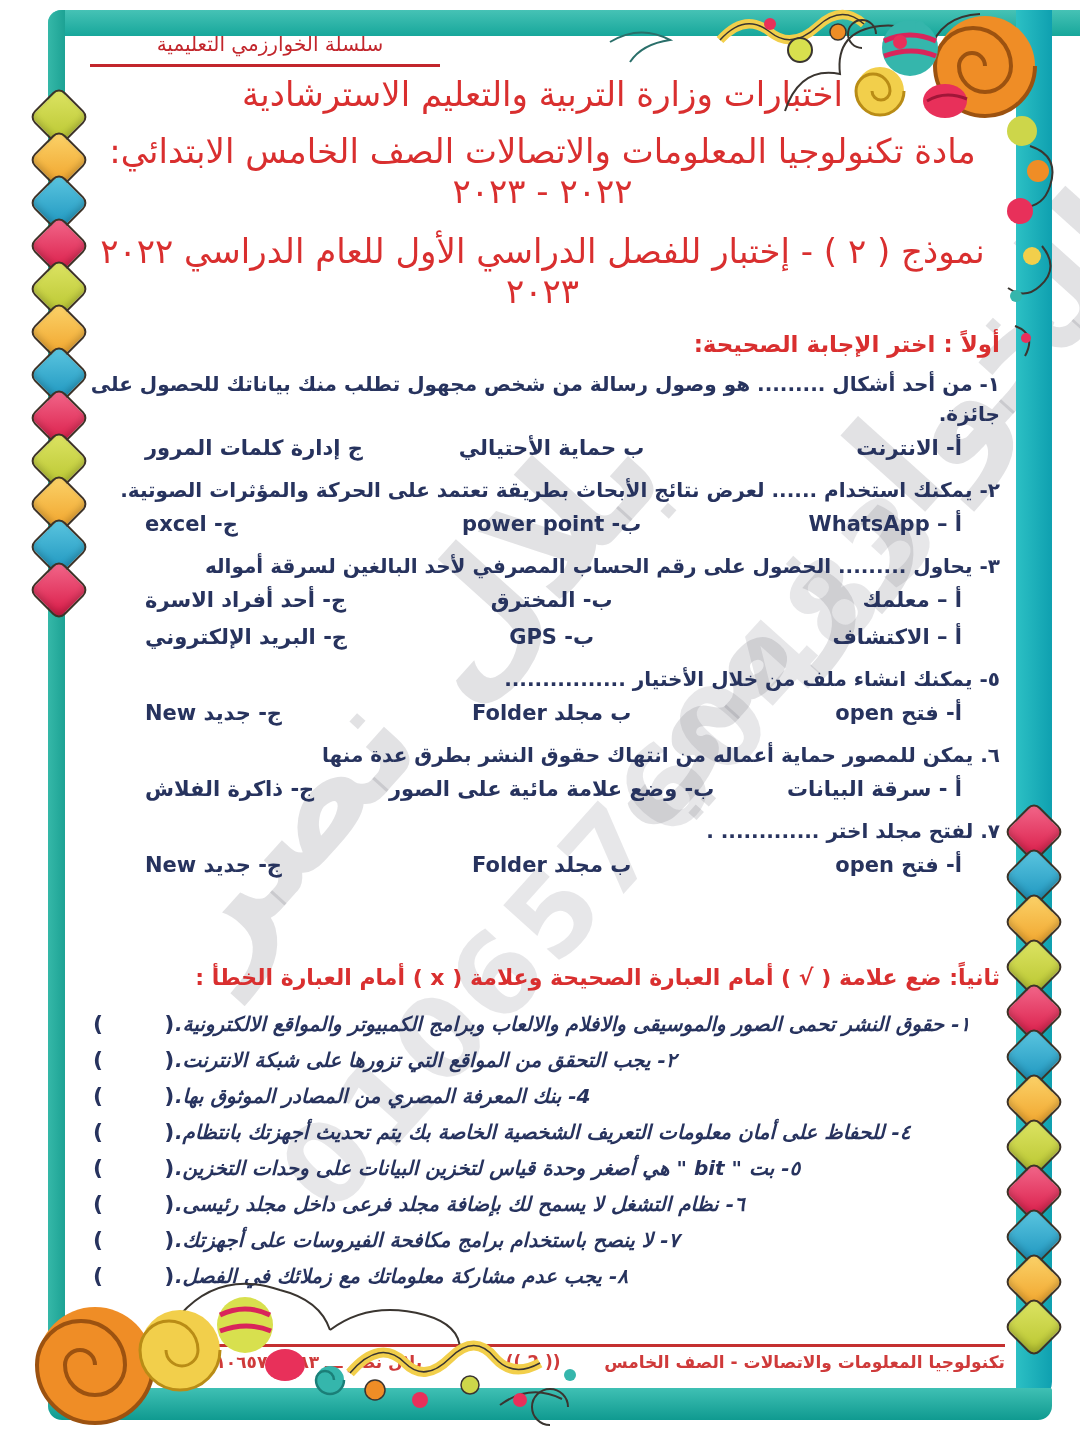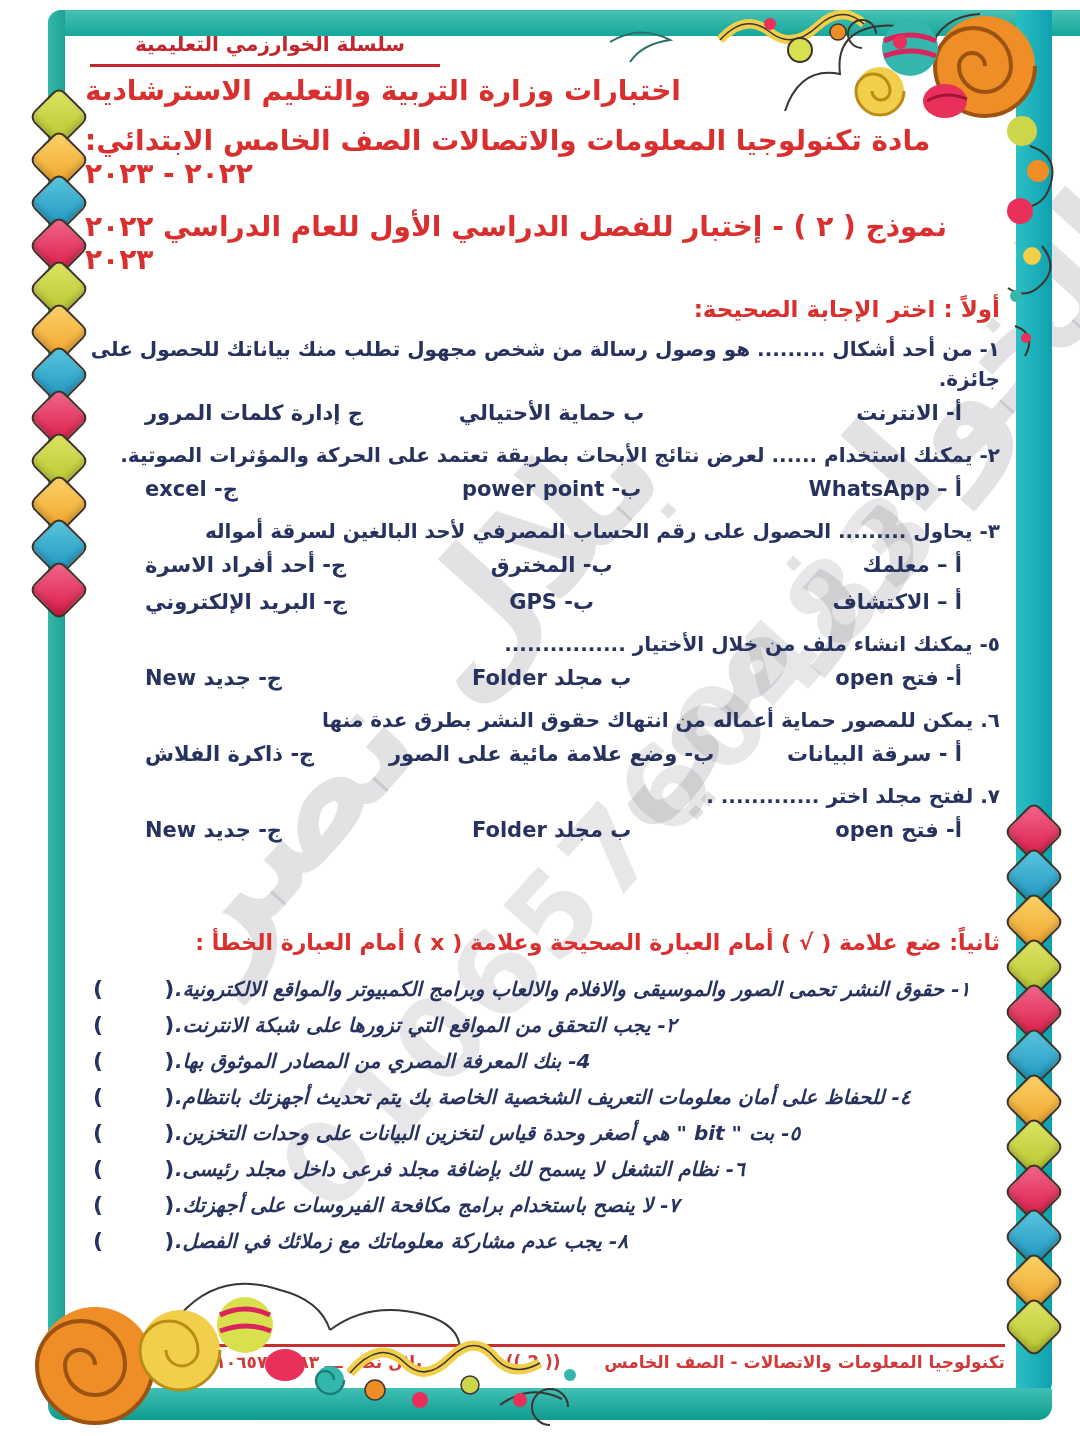--- a/index.html
+++ b/index.html
@@ -30,26 +30,26 @@
   
   .wm{position:absolute;z-index:1;font-weight:bold;color:rgba(112,112,122,0.20);
       white-space:nowrap;pointer-events:none;}
   .wm-kh{left:470px;top:420px;font-size:150px;transform:rotate(-48deg);}
   .wm-name{left:70px;top:600px;font-size:155px;transform:rotate(-48deg);}
   .wm-phone{left:170px;top:830px;width:800px;font-size:112px;letter-spacing:6px;
       transform:rotate(-48deg);color:rgba(112,112,122,0.17);}
 
   
   .brand{position:absolute;left:100px;top:32px;width:340px;z-index:6;text-align:center;
-    color:#c2262c;font-size:20px;font-weight:bold;}
+    color:#c2262c;font-size:20px;font-weight:normal;}
   .brand-underline{position:absolute;left:90px;top:64px;width:350px;height:3px;background:#c2262c;z-index:6;}
 
   
   .content{position:absolute;left:85px;top:74px;width:915px;z-index:2;direction:rtl;}
-  .h-red{color:#d92f2f;font-weight:bold;text-align:left;font-size:28px;margin:0 0 17px 0;}
+  .h-red{color:#d92f2f;font-weight:normal;text-align:center;font-size:34px;margin:0 0 17px 0;}
   .h-red.l3{margin-bottom:20px;margin-top:20px;}
   .sec-title{color:#d92f2f;font-weight:bold;text-align:right;font-size:23px;margin:6px 0 12px 0;}
   .q-text{color:#27335e;font-weight:bold;font-size:20px;line-height:30px;margin:9px 0 7px 0;text-align:right;}
   .q-opts{display:flex;direction:rtl;color:#27335e;font-weight:bold;font-size:21px;
           margin:0 0 7px 0;min-height:30px;align-items:baseline;}
   .opt-a{flex:0 0 29%;text-align:right;padding-right:38px;box-sizing:border-box;}
   .opt-b{flex:0 0 40%;text-align:center;}
   .opt-c{flex:0 0 31%;text-align:left;padding-left:60px;box-sizing:border-box;}
   .sec2-title{margin-top:82px;margin-bottom:16px;font-size:22px;}
   .stmt{display:flex;direction:rtl;align-items:baseline;color:#27335e;font-weight:bold;

